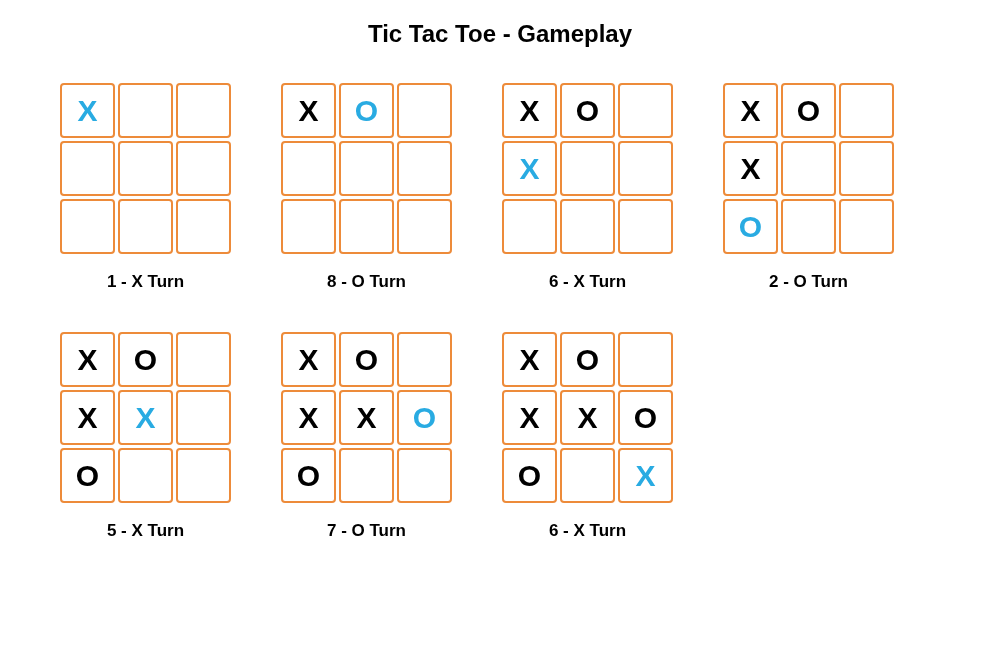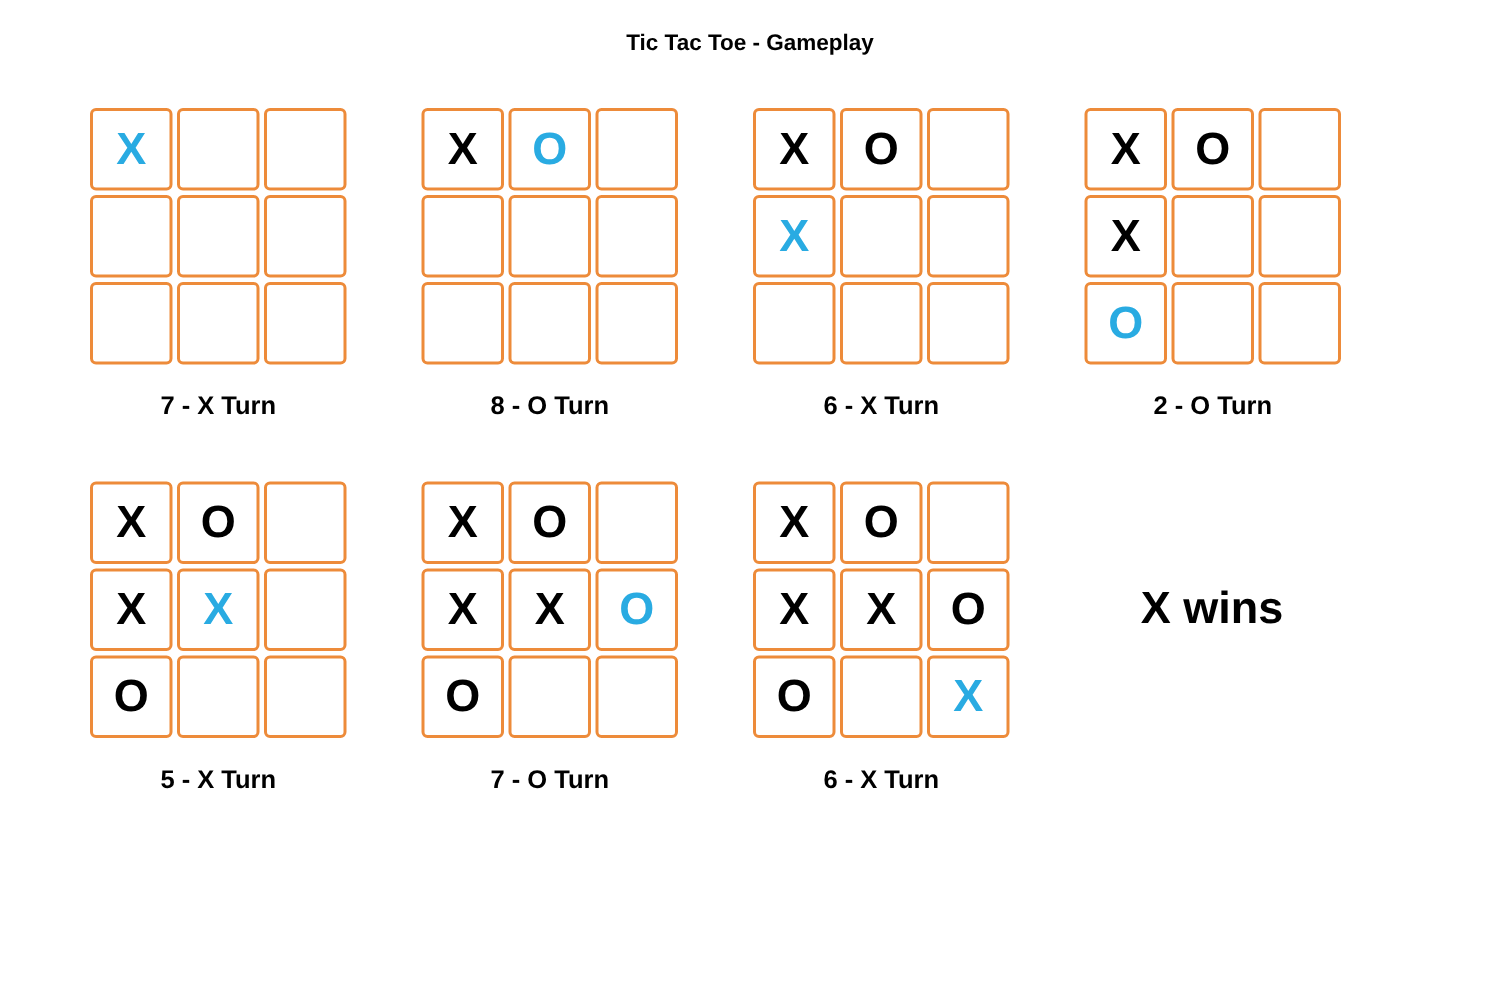--- a/index.html
+++ b/index.html
@@ -5,21 +5,21 @@
     * { margin: 0; padding: 0; box-sizing: border-box; }
     body {
       font-family: Arial, Helvetica, sans-serif;
       background: #fff;
       width: 1000px;
       height: 667px;
       padding: 20px 40px;
     }
     .title {
       text-align: center;
-      font-size: 15px;
+      font-size: 24px;
       font-weight: bold;
       margin-bottom: 35px;
     }
     .rows {
       display: flex;
       flex-direction: column;
       gap: 40px;
     }
     .row {
       display: flex;
@@ -83,21 +83,21 @@
           </div>
           <div class="cell"></div>
           <div class="cell"></div>
           <div class="cell"></div>
           <div class="cell"></div>
           <div class="cell"></div>
           <div class="cell"></div>
           <div class="cell"></div>
           <div class="cell"></div>
         </div>
-        <div class="caption">7 - X Turn</div>
+        <div class="caption">1 - X Turn</div>
       </div>
       <div class="board-wrap">
         <div class="board">
           <div class="cell">
             <span class="mark-black">X</span>
           </div>
           <div class="cell">
             <span class="mark-blue">O</span>
           </div>
           <div class="cell"></div>
@@ -224,18 +224,15 @@
           </div>
           <div class="cell">
             <span class="mark-black">O</span>
           </div>
           <div class="cell"></div>
           <div class="cell">
             <span class="mark-blue">X</span>
           </div>
         </div>
         <div class="caption">6 - X Turn</div>
-      </div>
-      <div class="result-wrap">
-        <div class="result">X wins</div>
       </div>
     </div>
 </div>
 
 </body></html>

